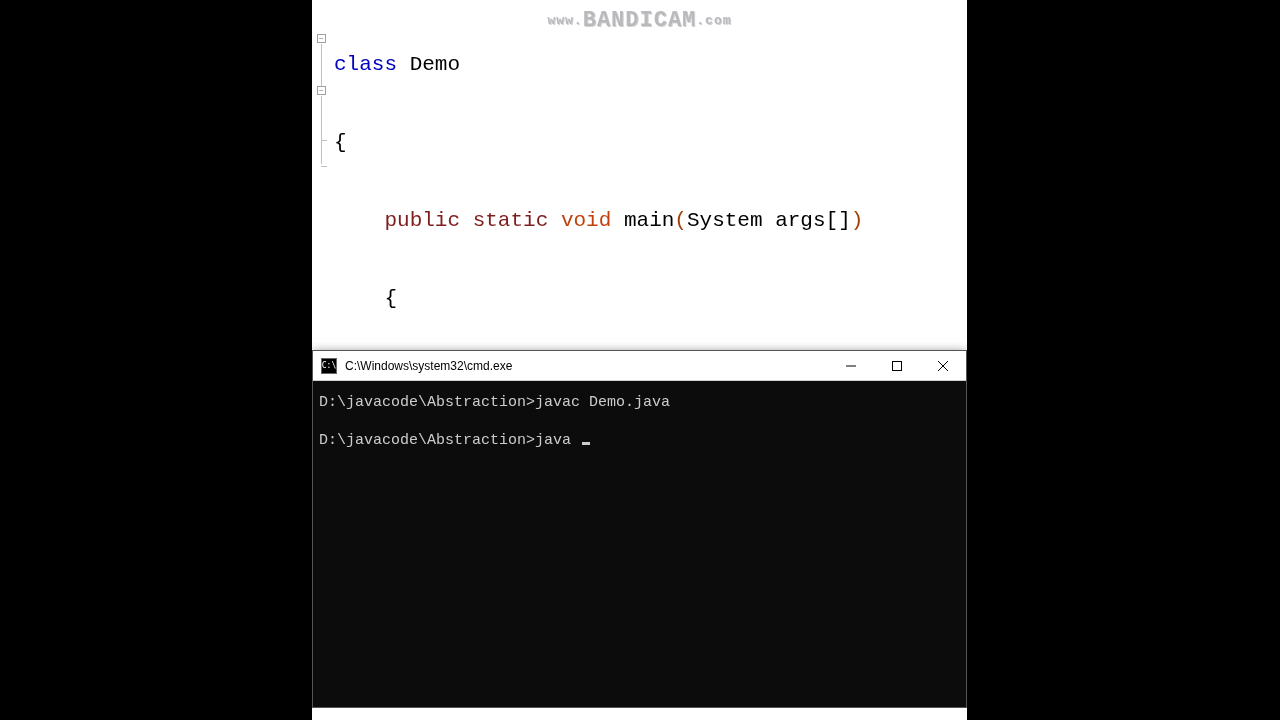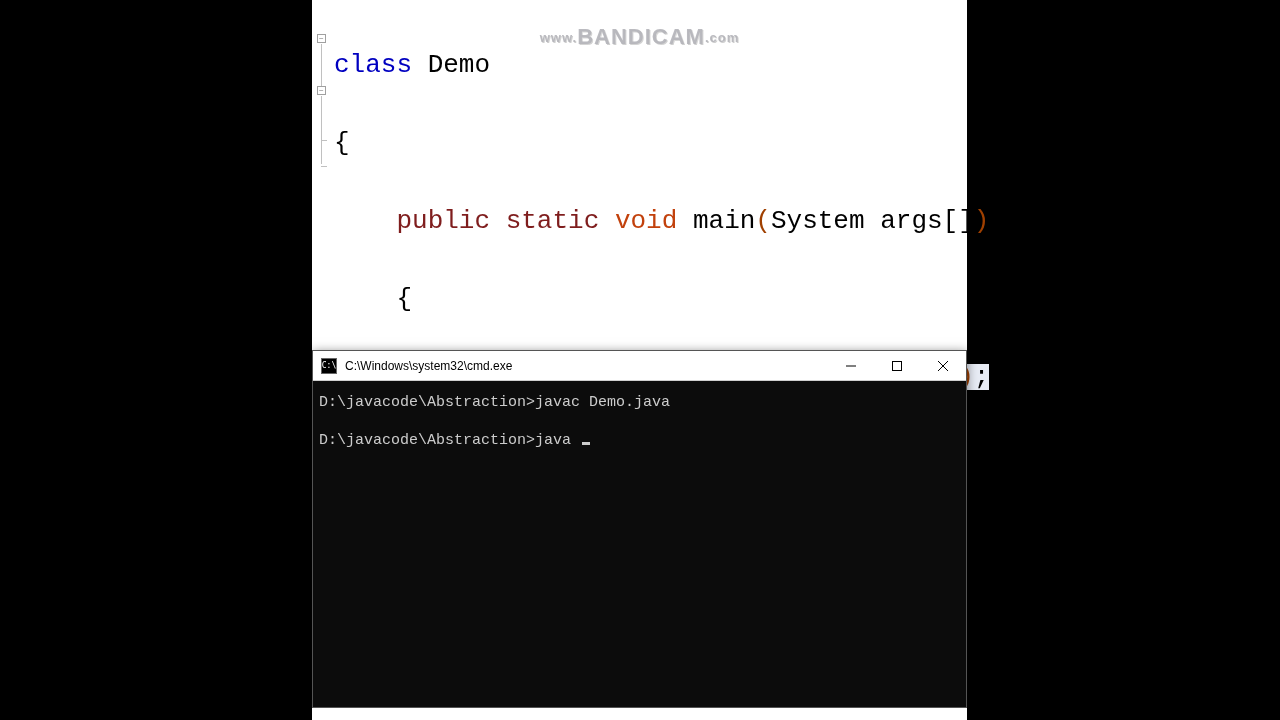--- a/index.html
+++ b/index.html
@@ -54,45 +54,45 @@
     .fold-horz {
       position: absolute;
       left: 9px;
       height: 1px;
       width: 6px;
       background: #c0c0c0;
     }
     .code {
       flex: 1;
       padding-left: 2px;
-      font-size: 26px;
+      font-size: 21px;
       line-height: 26px;
       white-space: pre;
       color: #000;
       position: relative;
     }
     .line {
       height: 26px;
     }
     .line.highlight {
       background: #e8ecf5;
     }
     .kw-class { color: #0000c0; }
     .kw-mod   { color: #7f1d1d; }
     .kw-type  { color: #c2410c; }
     .str      { color: #808080; }
     .paren    { color: #a04000; }
 
     
     .watermark {
       position: absolute;
-      top: 24px;
+      top: 8px;
       left: 50%;
       transform: translateX(-50%);
-      font-family: Liberation Sans, sans-serif;
+      font-family: Liberation Mono, monospace;
       font-size: 18px;
       font-weight: bold;
       color: rgba(180,180,185,0.9);
       text-shadow: 0 0 4px rgba(255,255,255,0.6), 1px 1px 0 rgba(150,150,150,0.5);
       letter-spacing: 0.5px;
       white-space: nowrap;
       pointer-events: none;
       z-index: 5;
     }
     .watermark .wm-small { font-size: 13px; vertical-align: 2px; letter-spacing: 1px; }

